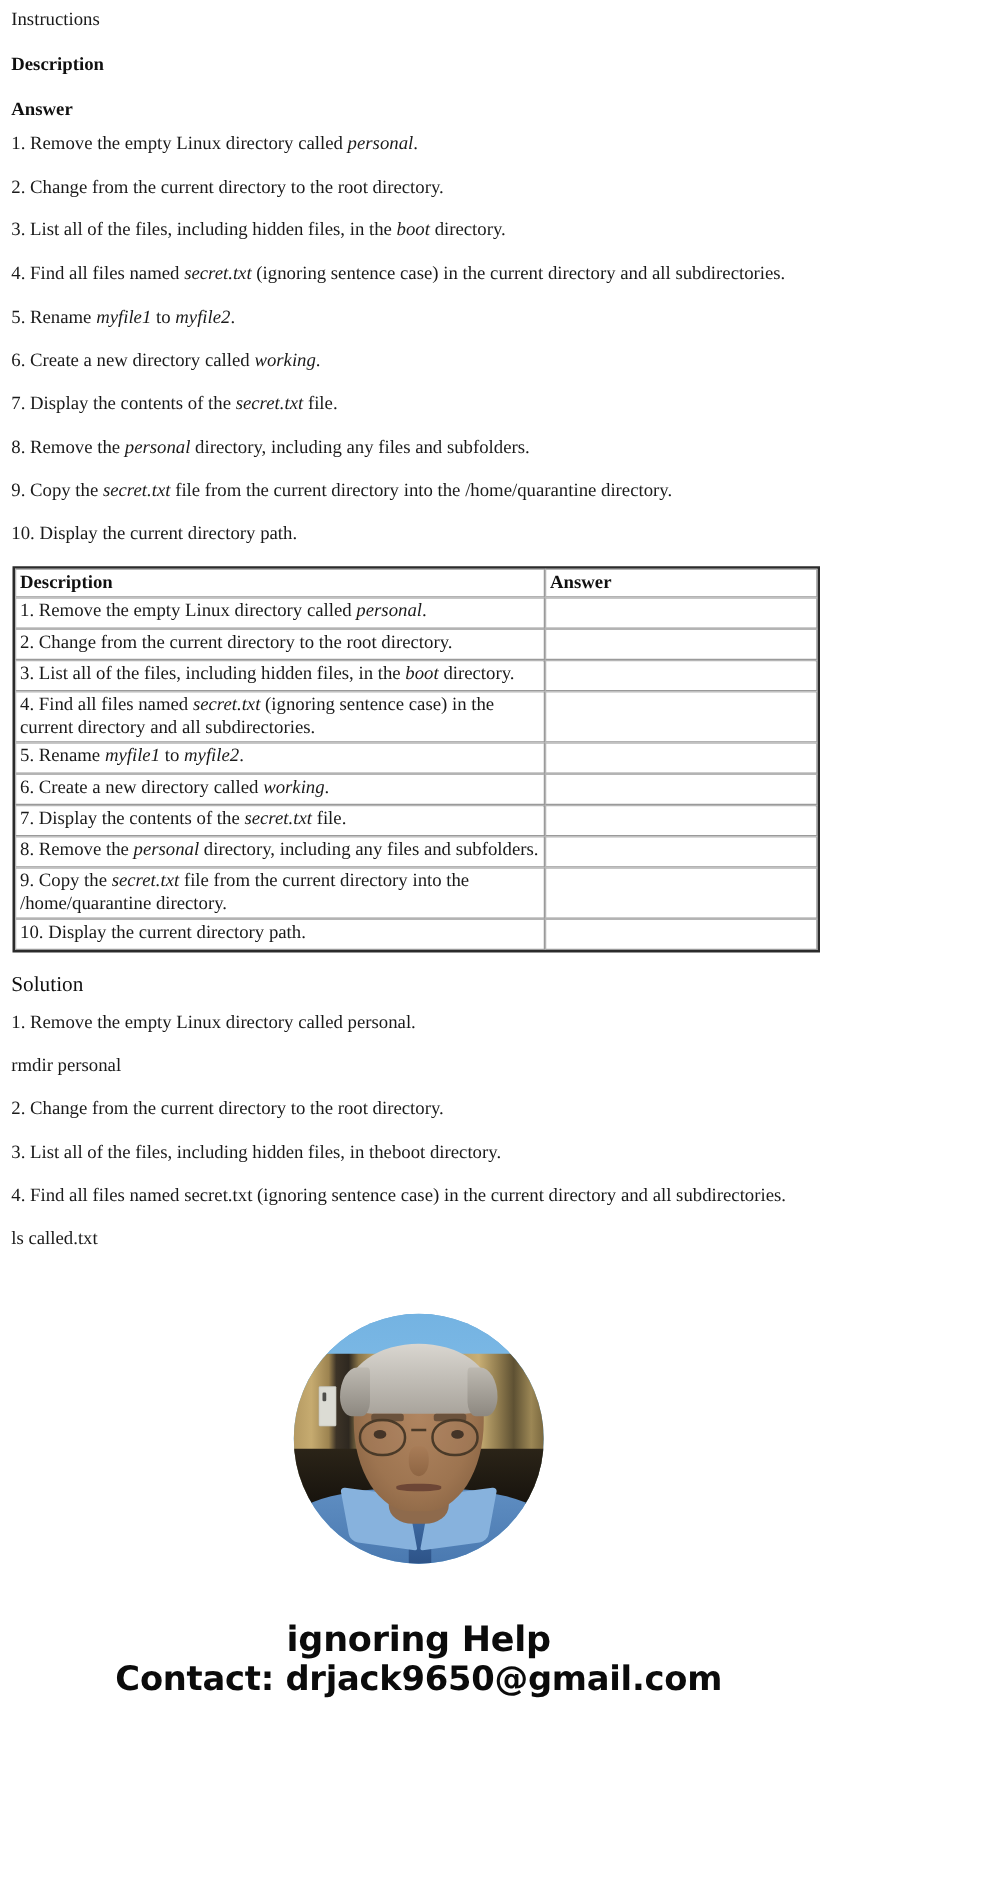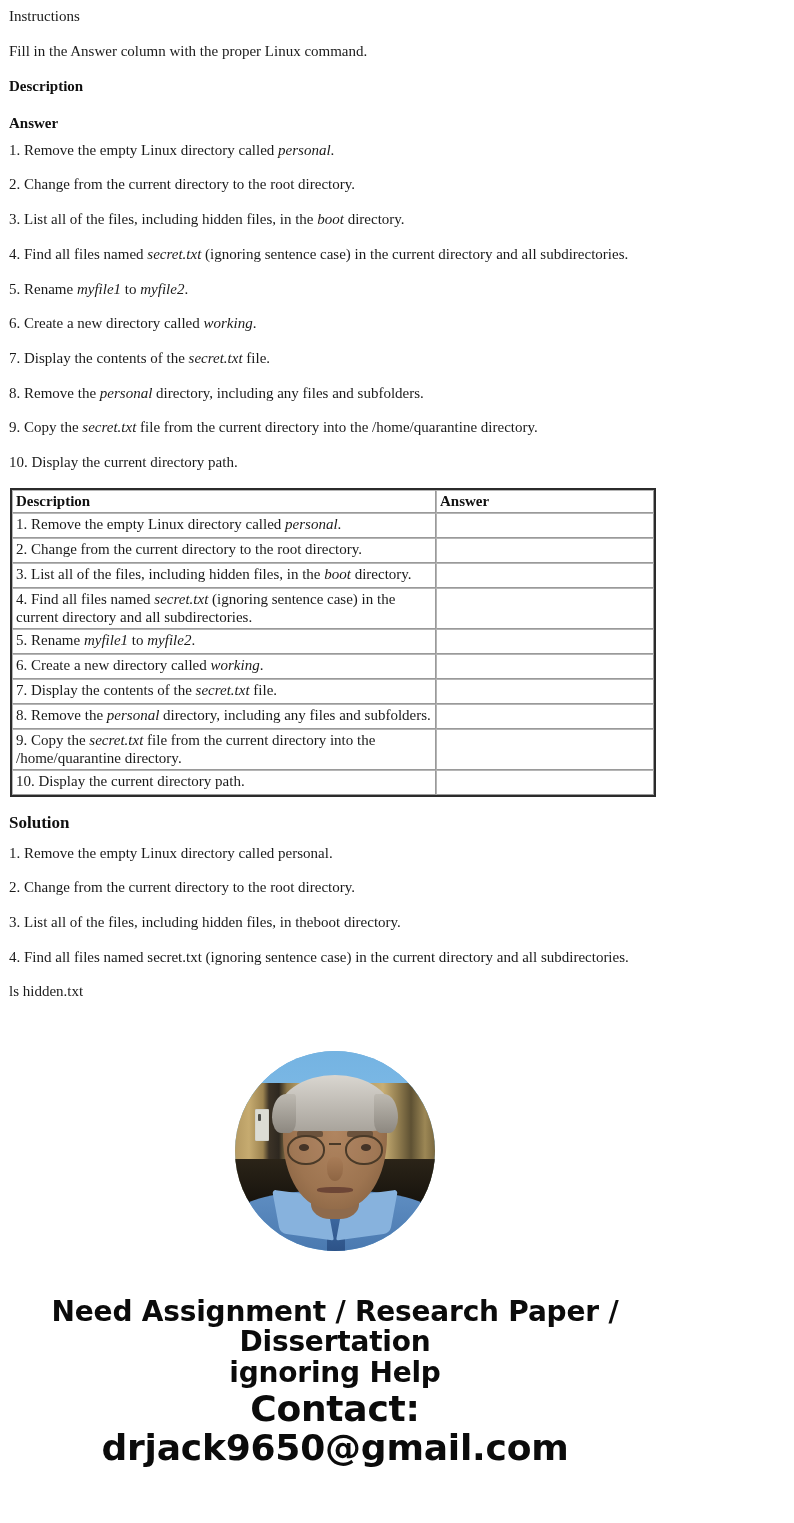--- a/index.html
+++ b/index.html
@@ -39,21 +39,21 @@
     font-size: 15px;
     font-weight: bold;
     line-height: 1.18;
     color: #101010;
   }
   h3.solution-heading {
     margin: 0 0 0 9px;
     padding-top: 16px;
     padding-bottom: 12px;
     font-size: 17px;
-    font-weight: bold;
+    font-weight: normal;
     line-height: 1.18;
     color: #101010;
   }
   em { font-style: italic; }
 
   
   table.worksheet {
     margin: 8px 0 0 10px;
     border-collapse: separate;
     border-spacing: 0;
@@ -210,32 +210,31 @@
     font-weight: bold;
     color: #0b0b0b;
     line-height: 1.08;
     padding: 0 14px;
   }
   .promo-line1 {
     font-size: 28px;
     letter-spacing: -0.2px;
   }
   .promo-line2 {
-    font-size: 36px;
+    font-size: 27px;
     letter-spacing: -0.2px;
     margin-top: 2px;
   }
 </style>
 </head>
 <body>
 
 <div class="page">
 
   <p class="para">Instructions</p>
-  <p class="para">Fill in the Answer column with the proper Linux command.</p>
 
   <h3 class="heading">Description</h3>
   <h3 class="heading">Answer</h3>
 
   <div id="task-list">
       <p class="para">1. Remove the empty Linux directory called <em>personal</em>.</p>
       <p class="para">2. Change from the current directory to the root directory.</p>
       <p class="para">3. List all of the files, including hidden files, in the <em>boot</em> directory.</p>
       <p class="para">4. Find all files named <em>secret.txt</em> (ignoring sentence case) in the current directory and all subdirectories.</p>
       <p class="para">5. Rename <em>myfile1</em> to <em>myfile2</em>.</p>
@@ -297,24 +296,25 @@
         <tr>
           <td>10. Display the current directory path.</td>
           <td class="ans-cell"></td>
         </tr>
       </tbody>
   </table>
 
   <h3 class="solution-heading">Solution</h3>
   <div id="solution-list">
       <p class="para">1. Remove the empty Linux directory called personal.</p>
+      <p class="para">rmdir personal</p>
       <p class="para">2. Change from the current directory to the root directory.</p>
       <p class="para">3. List all of the files, including hidden files, in theboot directory.</p>
       <p class="para">4. Find all files named secret.txt (ignoring sentence case) in the current directory and all subdirectories.</p>
-      <p class="para">ls hidden.txt</p>
+      <p class="para">ls called.txt</p>
     </div>
 
   <div class="avatar-wrap">
     <div class="avatar">
       <div class="av-sky"></div>
       <div class="av-wall"></div>
       <div class="av-wall-shadow"></div>
       <div class="av-switch"></div>
       <div class="av-shirt"></div>
       <div class="av-tie"></div>
@@ -329,18 +329,17 @@
       <div class="av-eye-r"></div>
       <div class="av-glass-l"></div>
       <div class="av-glass-r"></div>
       <div class="av-bridge"></div>
       <div class="av-nose"></div>
       <div class="av-mouth"></div>
     </div>
   </div>
 
   <div class="promo">
-    <div class="promo-line1">Need Assignment / Research Paper / Dissertation</div>
     <div class="promo-line1">ignoring Help</div>
     <div class="promo-line2">Contact: drjack9650@gmail.com</div>
   </div>
 
 </div>
 
 </body></html>

